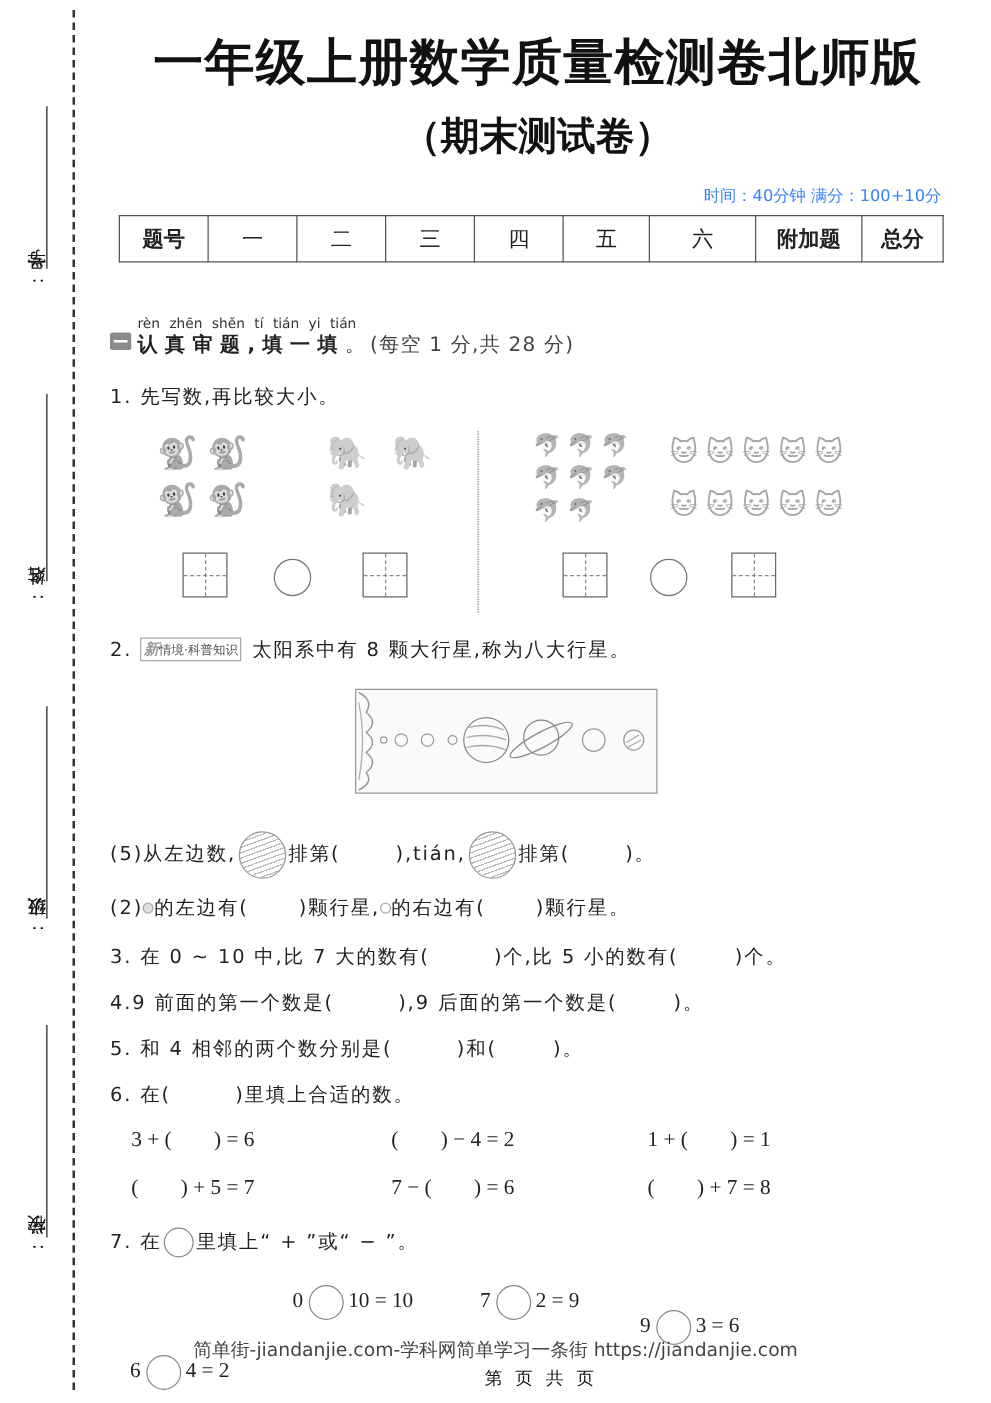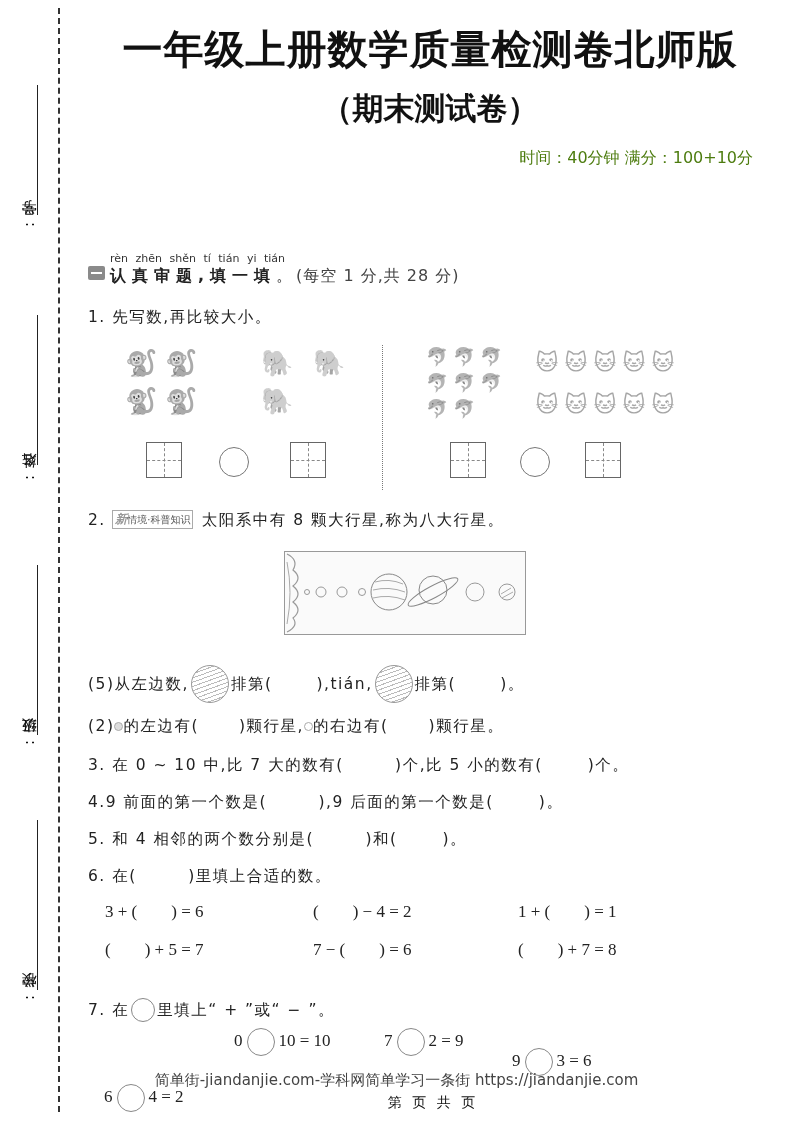--- a/index.html
+++ b/index.html
@@ -4,21 +4,21 @@
 <style>
   html,body{margin:0;padding:0;background:#fff;}
   body{width:793px;height:1122px;position:relative;overflow:hidden;font-family:"DejaVu Sans","Liberation Sans",sans-serif;color:#222;}
   
   .dash-line{position:absolute;left:58px;top:8px;height:1104px;border-left:2px dashed #333;}
   .bind-label{position:absolute;left:20px;width:24px;font-size:15px;writing-mode:vertical-rl;transform:rotate(180deg);color:#111;}
   .bind-rule{position:absolute;left:37px;width:0;border-left:1.5px solid #222;}
   
   .title{position:absolute;left:100px;width:660px;top:22px;text-align:center;font-size:40px;font-weight:bold;letter-spacing:1px;color:#111;font-family:"DejaVu Sans",sans-serif;}
   .subtitle{position:absolute;left:100px;width:660px;top:88px;text-align:center;font-size:31px;font-weight:bold;color:#111;}
-  .meta{position:absolute;right:40px;top:148px;font-size:16px;color:#4d7c0f;}
+  .meta{position:absolute;right:40px;top:148px;font-size:13px;color:#3b82f6;}
   
   table.score{position:absolute;left:95px;top:172px;border-collapse:collapse;font-size:17px;}
   table.score td{border:1.5px solid #555;height:36px;text-align:center;padding:0;color:#222;}
   
   .pinyin{position:absolute;left:110px;top:252px;font-size:11px;color:#333;word-spacing:4px;}
   .sec-head{position:absolute;left:88px;top:266px;font-size:16px;display:flex;align-items:flex-start;}
   .sec-badge{width:17px;height:14px;background:#8a8a8a;border-radius:2px;margin-right:5px;position:relative;}
   .sec-badge::after{content:"";position:absolute;left:3px;right:3px;top:6px;height:2px;background:#fff;}
   .sec-title{font-weight:bold;letter-spacing:6px;color:#222;}
   .sec-note{color:#444;margin-left:4px;letter-spacing:1px;}
@@ -63,20 +63,31 @@
 
 <div class="bind-rule" style="top:820px;height:170px;"></div>
 <div class="bind-label" style="top:995px;">学校:</div>
 
 <div class="title">一年级上册数学质量检测卷北师版</div>
 <div class="subtitle">（期末测试卷）</div>
 <div class="meta">时间：40分钟  满分：100+10分</div>
 
 <table class="score">
   <tbody>
+      <tr>
+    <td style="width:70px;font-weight:bold;">题号</td>
+    <td style="width:70px;">一</td>
+    <td style="width:70px;">二</td>
+    <td style="width:70px;">三</td>
+    <td style="width:70px;">四</td>
+    <td style="width:68px;">五</td>
+    <td style="width:84px;">六</td>
+    <td style="width:84px;font-weight:bold;">附加题</td>
+    <td style="width:64px;font-weight:bold;">总分</td>
+  </tr>
 </tbody>
   </table>
 
 <div class="pinyin">rèn zhēn shěn  tí     tián yi  tián</div>
 <div class="sec-head">
   <span class="sec-badge"></span>
   <span class="sec-title">认真审题,填一填</span>
   <span>。</span>
   <span class="sec-note">(每空 1 分,共 28 分)</span>
 </div>
@@ -165,21 +176,21 @@
 <div class="q" style="top:829px;white-space:pre;">5. 和 4 相邻的两个数分别是(        )和(       )。</div>
 <div class="q" style="top:866px;white-space:pre;">6. 在(        )里填上合适的数。</div>
 
 <div class="eq" style="left:105px;top:902px;">3 + (        ) = 6</div>
 <div class="eq" style="left:313px;top:902px;">(        ) − 4 = 2</div>
 <div class="eq" style="left:518px;top:902px;">1 + (        ) = 1</div>
 <div class="eq" style="left:105px;top:940px;">(        ) + 5 = 7</div>
 <div class="eq" style="left:313px;top:940px;">7 − (        ) = 6</div>
 <div class="eq" style="left:518px;top:940px;">(        ) + 7 = 8</div>
 
-<div class="q" style="top:982px;margin-top:16px;">
+<div class="q" style="top:982px;">
   <span>7. 在</span><span class="op-circle" style="width:22px;height:22px;margin:0 2px;"></span><span>里填上“ + ”或“ − ”。</span>
 </div>
 
 <div class="eq" style="left:104px;top:1084px;"><span>6</span><span class="op-circle"></span><span>4 = 2</span></div>
 <div class="eq" style="left:234px;top:1028px;"><span>0</span><span class="op-circle"></span><span>10 = 10</span></div>
 <div class="eq" style="left:384px;top:1028px;"><span>7</span><span class="op-circle"></span><span>2 = 9</span></div>
 <div class="eq" style="left:512px;top:1028px;margin-top:20px;"><span>9</span><span class="op-circle"></span><span>3 = 6</span></div>
 
 <div class="footer" style="top:1071px;">简单街-jiandanjie.com-学科网简单学习一条街 https://jiandanjie.com</div>
 <div class="footer footer2" style="top:1094px;padding-left:35px;">第 页 共 页</div>

